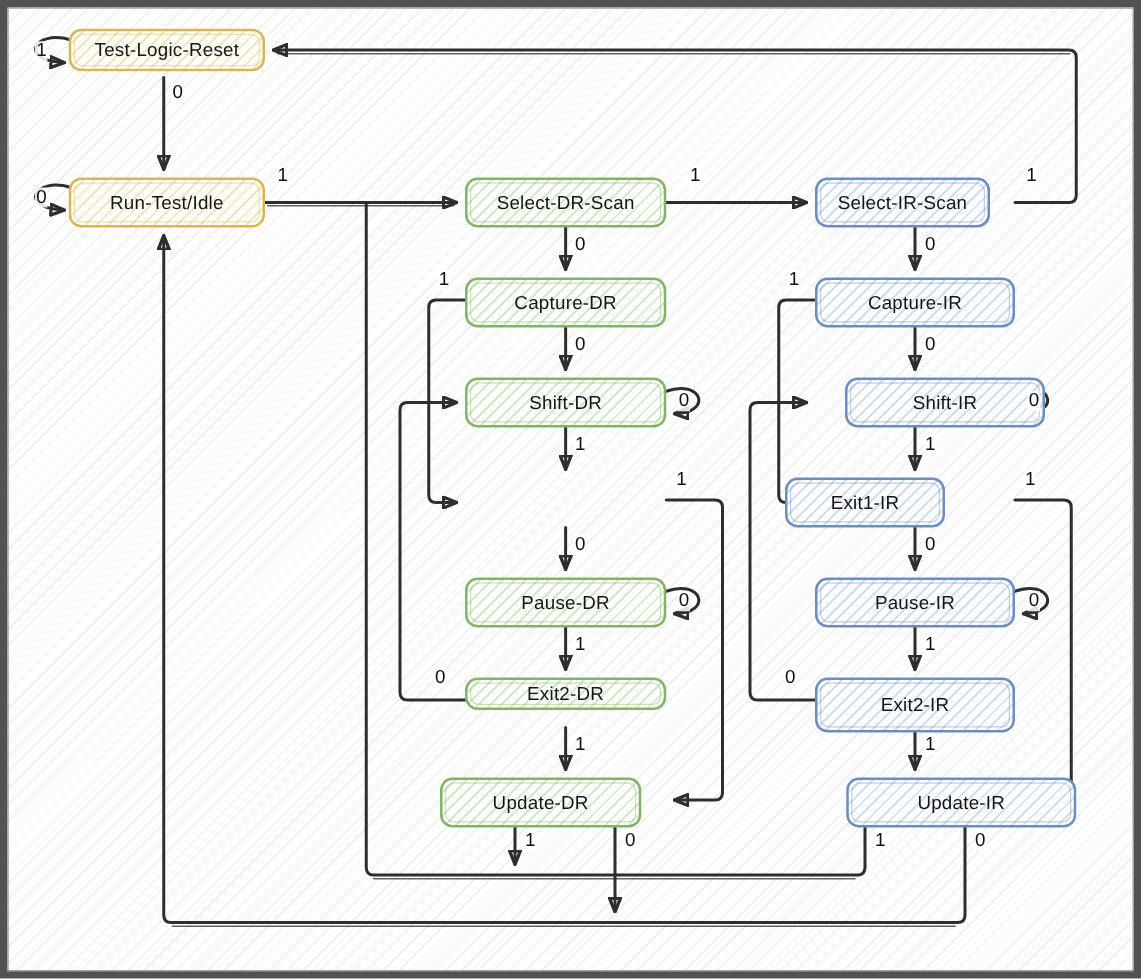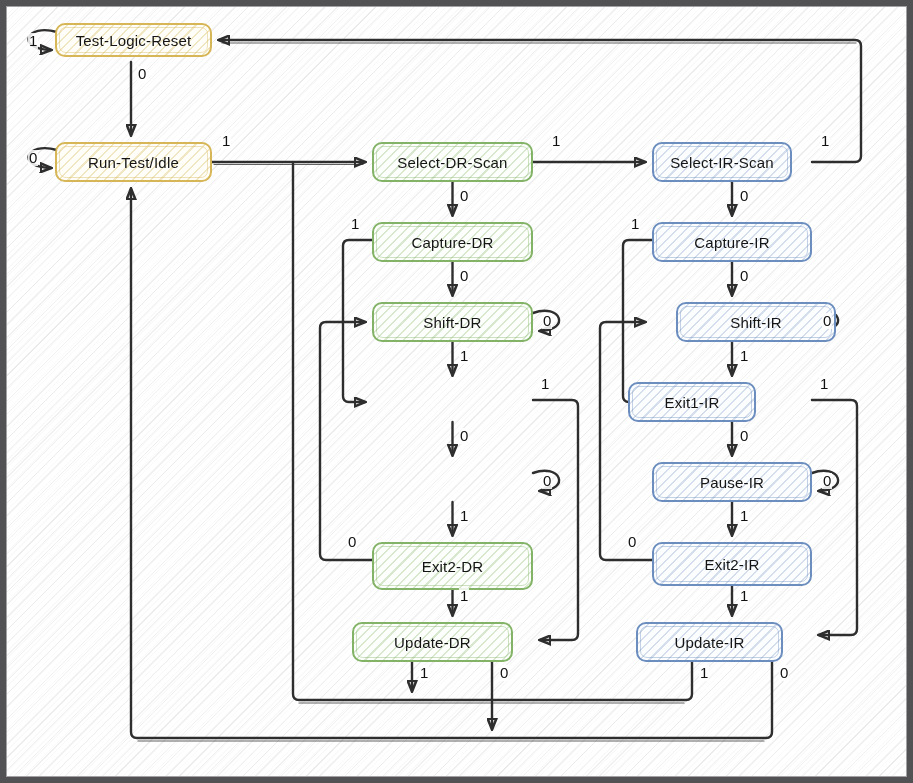--- a/index.html
+++ b/index.html
@@ -91,30 +91,31 @@
     <path d="M 772 662 L 772 732 Q 772 738 766 738 L 137 738 Q 131 738 131 732 L 131 189" marker-end="url(#ah)"></path>
     <path class="thin" d="M 138 741 L 764 741"></path>
   </svg>
 
   <div class="state y" style="left:55px;top:23px;height:34px">Test-Logic-Reset</div>
   <div class="state y" style="left:55px;top:142px">Run-Test/Idle</div>
 
   <div class="state g" style="left:372px;top:142px">Select-DR-Scan</div>
   <div class="state g" style="left:372px;top:222px">Capture-DR</div>
   <div class="state g" style="left:372px;top:302px">Shift-DR</div>
-  <div class="state g" style="left:372px;top:542px;height:48px">Exit2-DR</div>
+  <div class="state g" style="left:372px;top:462px">Pause-DR</div>
+  <div class="state g" style="left:372px;top:542px;height:26px">Exit2-DR</div>
   <div class="state g" style="left:352px;top:622px">Update-DR</div>
 
   <div class="state b" style="left:652px;top:142px;width:140px">Select-IR-Scan</div>
   <div class="state b" style="left:652px;top:222px;width:160px">Capture-IR</div>
   <div class="state b" style="left:676px;top:302px;width:160px">Shift-IR</div>
   <div class="state b" style="left:628px;top:382px;width:128px">Exit1-IR</div>
   <div class="state b" style="left:652px;top:462px;width:160px">Pause-IR</div>
   <div class="state b" style="left:652px;top:542px;width:160px;height:44px">Exit2-IR</div>
-  <div class="state b" style="left:636px;top:622px;width:147px">Update-IR</div>
+  <div class="state b" style="left:677px;top:622px;width:184px">Update-IR</div>
 
   <span class="tms" style="left:28px;top:33px">1</span>
   <span class="tms" style="left:137px;top:66px">0</span>
   <span class="tms" style="left:28px;top:150px">0</span>
   <span class="tms" style="left:221px;top:133px">1</span>
   <span class="tms" style="left:459px;top:188px">0</span>
   <span class="tms" style="left:551px;top:133px">1</span>
   <span class="tms" style="left:459px;top:268px">0</span>
   <span class="tms" style="left:350px;top:216px">1</span>
   <span class="tms" style="left:542px;top:313px">0</span>

